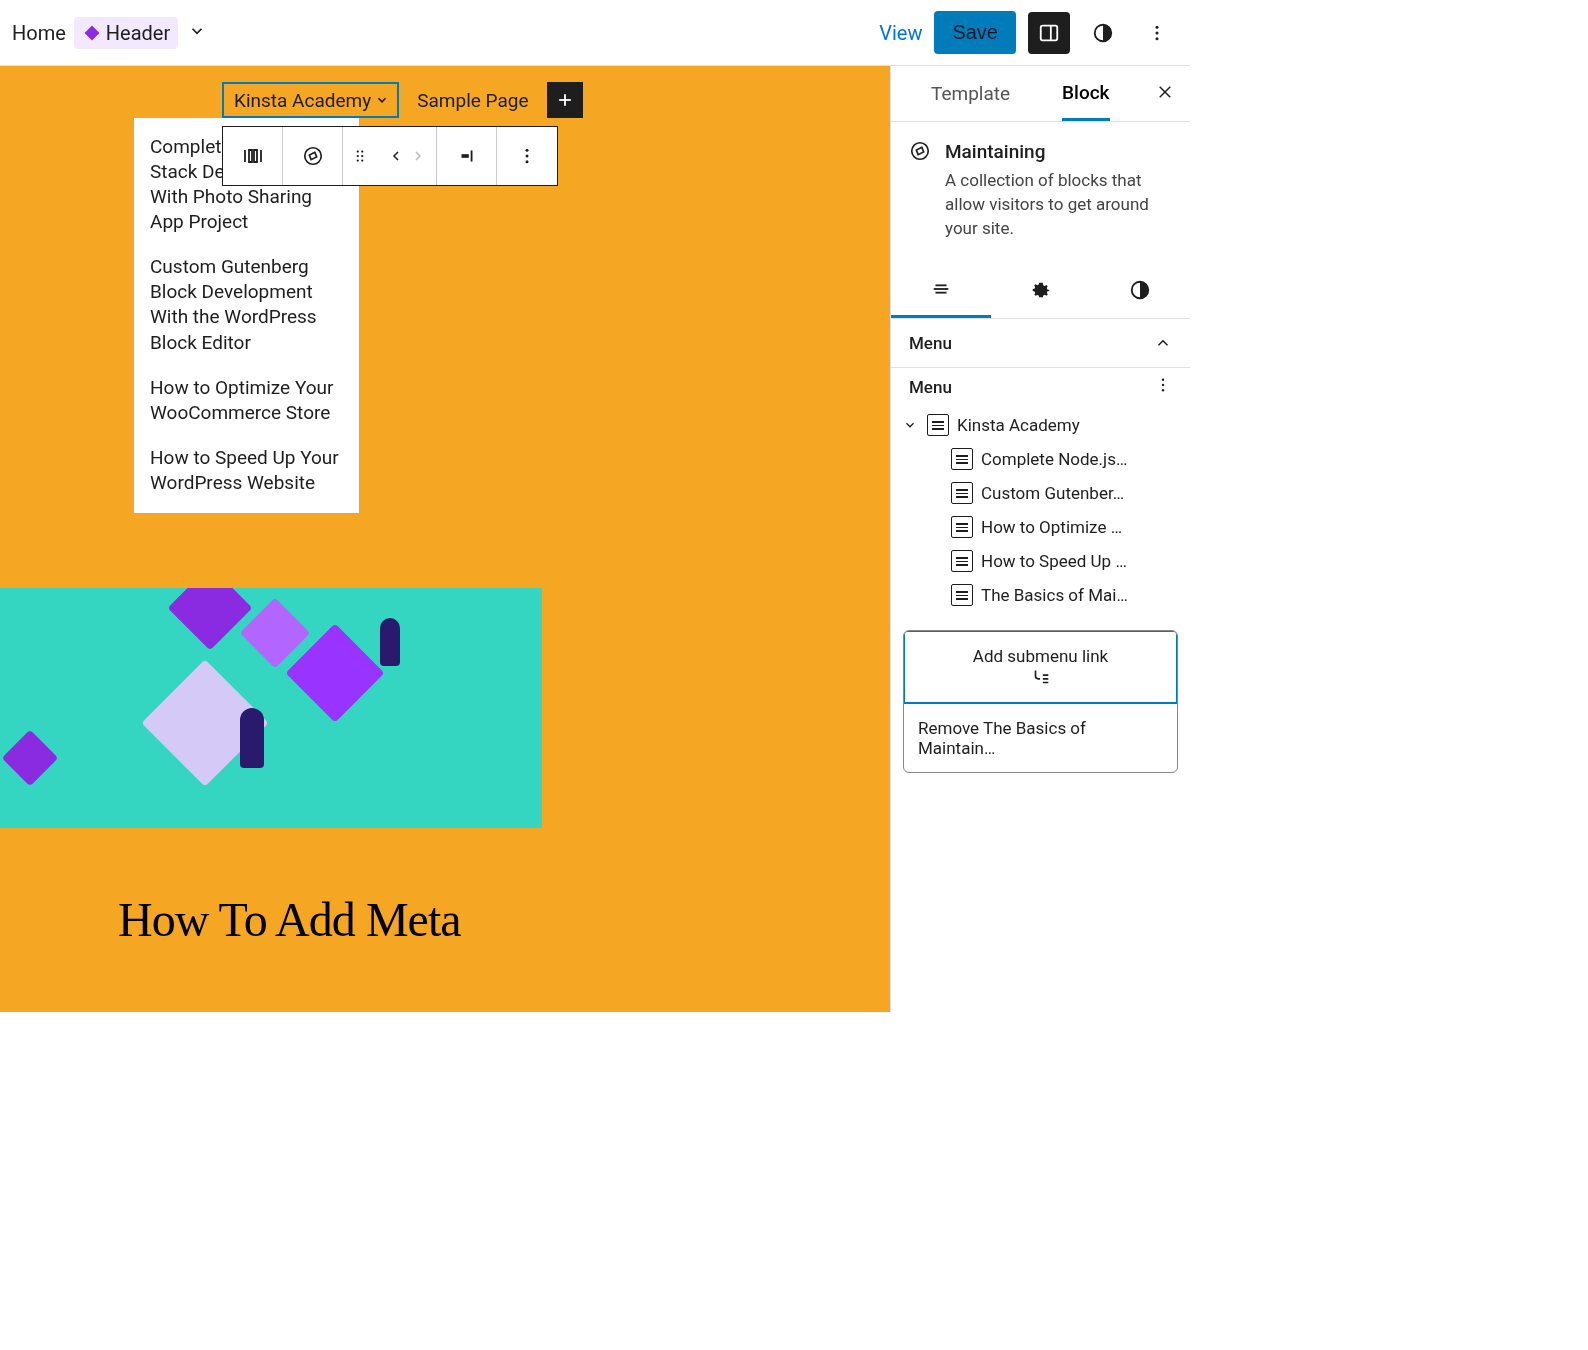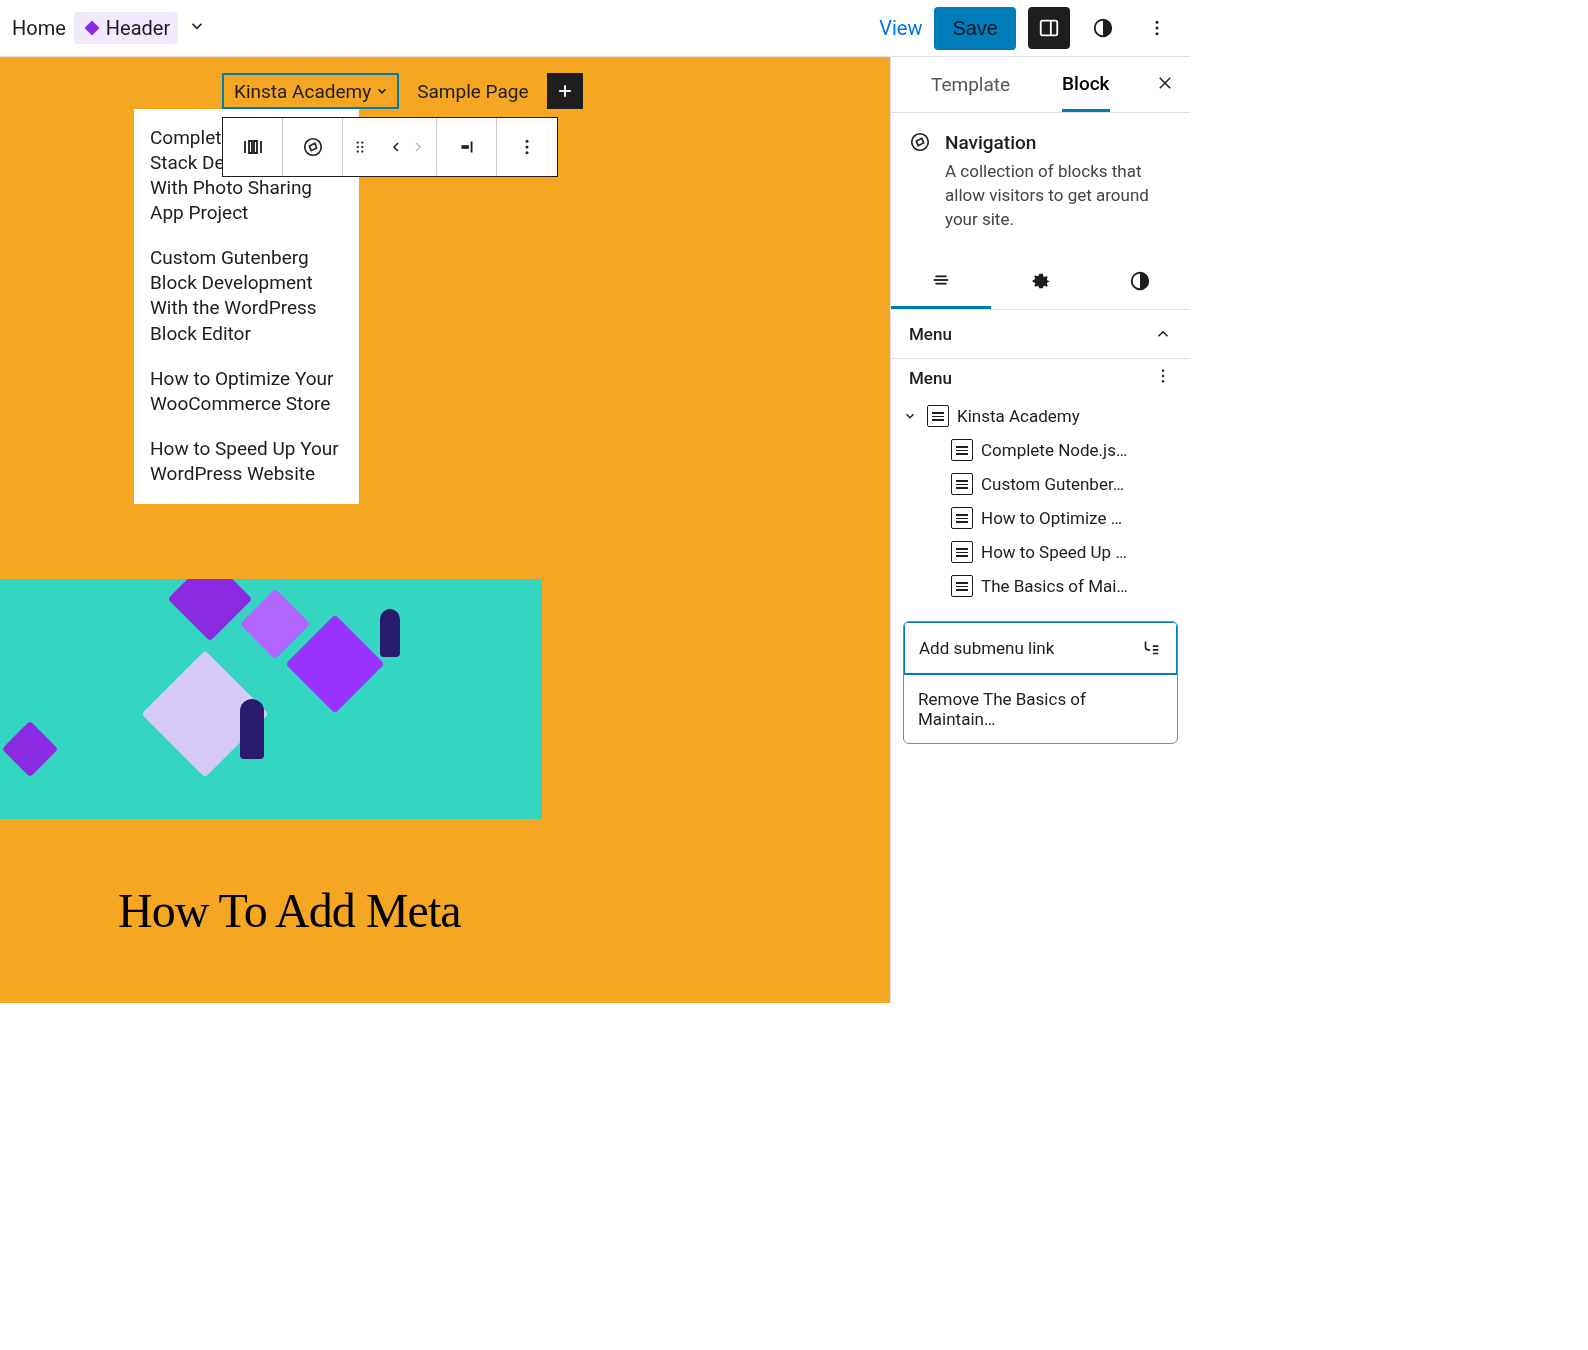--- a/index.html
+++ b/index.html
@@ -9,21 +9,21 @@
     color: #1e1e1e;
     background: #fff;
     width: 1190px;
     height: 1012px;
     overflow: hidden;
     position: relative;
   }
 
   
   .topbar {
-    height: 57px;
+    height: 66px;
     display: flex;
     align-items: center;
     justify-content: space-between;
     padding: 0 12px 0 8px;
     border-bottom: 1px solid #e0e0e0;
     background: #fff;
   }
   .topbar-left { display: flex; align-items: center; gap: 4px; }
   .bc-home { font-size: 20px; padding: 6px 4px; cursor: pointer; }
   .bc-header { display: flex; align-items: center; gap: 4px; background: #f2e9ff; border-radius: 4px; padding: 4px 8px; font-size: 20px; cursor: pointer; }
@@ -88,21 +88,21 @@
 
   .tree { padding: 0 8px 14px 8px; font-size: 17px; }
   .tree-row { display: flex; align-items: center; gap: 8px; padding: 6px 2px; cursor: pointer; }
   .tree-row.child { padding-left: 52px; }
   .tree-caret { width: 18px; display: flex; align-items: center; justify-content: center; }
   .tree-icon { width: 22px; height: 22px; border: 1.6px solid #1e1e1e; border-radius: 2px; display: flex; flex-direction: column; align-items: center; justify-content: center; gap: 2px; flex-shrink: 0; }
   .tree-icon span { width: 12px; height: 1.5px; background: #1e1e1e; }
   .tree-label { white-space: nowrap; overflow: hidden; text-overflow: ellipsis; flex: 1; }
 
   .action-box { margin: 4px 12px 14px 12px; border: 1px solid #888; border-radius: 6px; overflow: hidden; }
-  .action-row { display: flex; align-items: center; justify-content: space-between; padding: 14px 14px; font-size: 17px; cursor: pointer; }
+  .action-row { display: flex; align-items: center; justify-content: space-between; padding: 14px 14px; font-size: 17px; cursor: pointer; flex-direction: column; }
   .action-row.primary { border: 2px solid #007cba; border-radius: 4px 4px 0 0; margin: -1px -1px 0 -1px; }
 </style>
 </head>
 <body>
 
 <div class="topbar">
   <div class="topbar-left">
     <div class="bc-home">Home</div>
     <div class="bc-header">
       <svg width="20" height="20" viewBox="0 0 24 24">
@@ -245,21 +245,21 @@
     </div>
 
     <div class="sb-desc">
       <div class="sb-desc-icon">
         <svg width="22" height="22" viewBox="0 0 24 24" fill="none" stroke="#1e1e1e" stroke-width="1.8">
             <circle cx="12" cy="12" r="9"></circle>
             <path d="M14 8l-6 3 2 5 6-3z"></path>
           </svg>
       </div>
       <div>
-        <div class="sb-desc-title">Navigation</div>
+        <div class="sb-desc-title">Maintaining</div>
         <div class="sb-desc-text">A collection of blocks that allow visitors to get around your site.</div>
       </div>
     </div>
 
     <div class="sb-subtabs">
       <div class="sb-subtab active">
         <svg width="22" height="22" viewBox="0 0 24 24" fill="none" stroke="#1e1e1e" stroke-width="2">
             <line x1="6" y1="8" x2="18" y2="8"></line>
             <line x1="4" y1="12" x2="20" y2="12"></line>
             <line x1="6" y1="16" x2="18" y2="16"></line>

